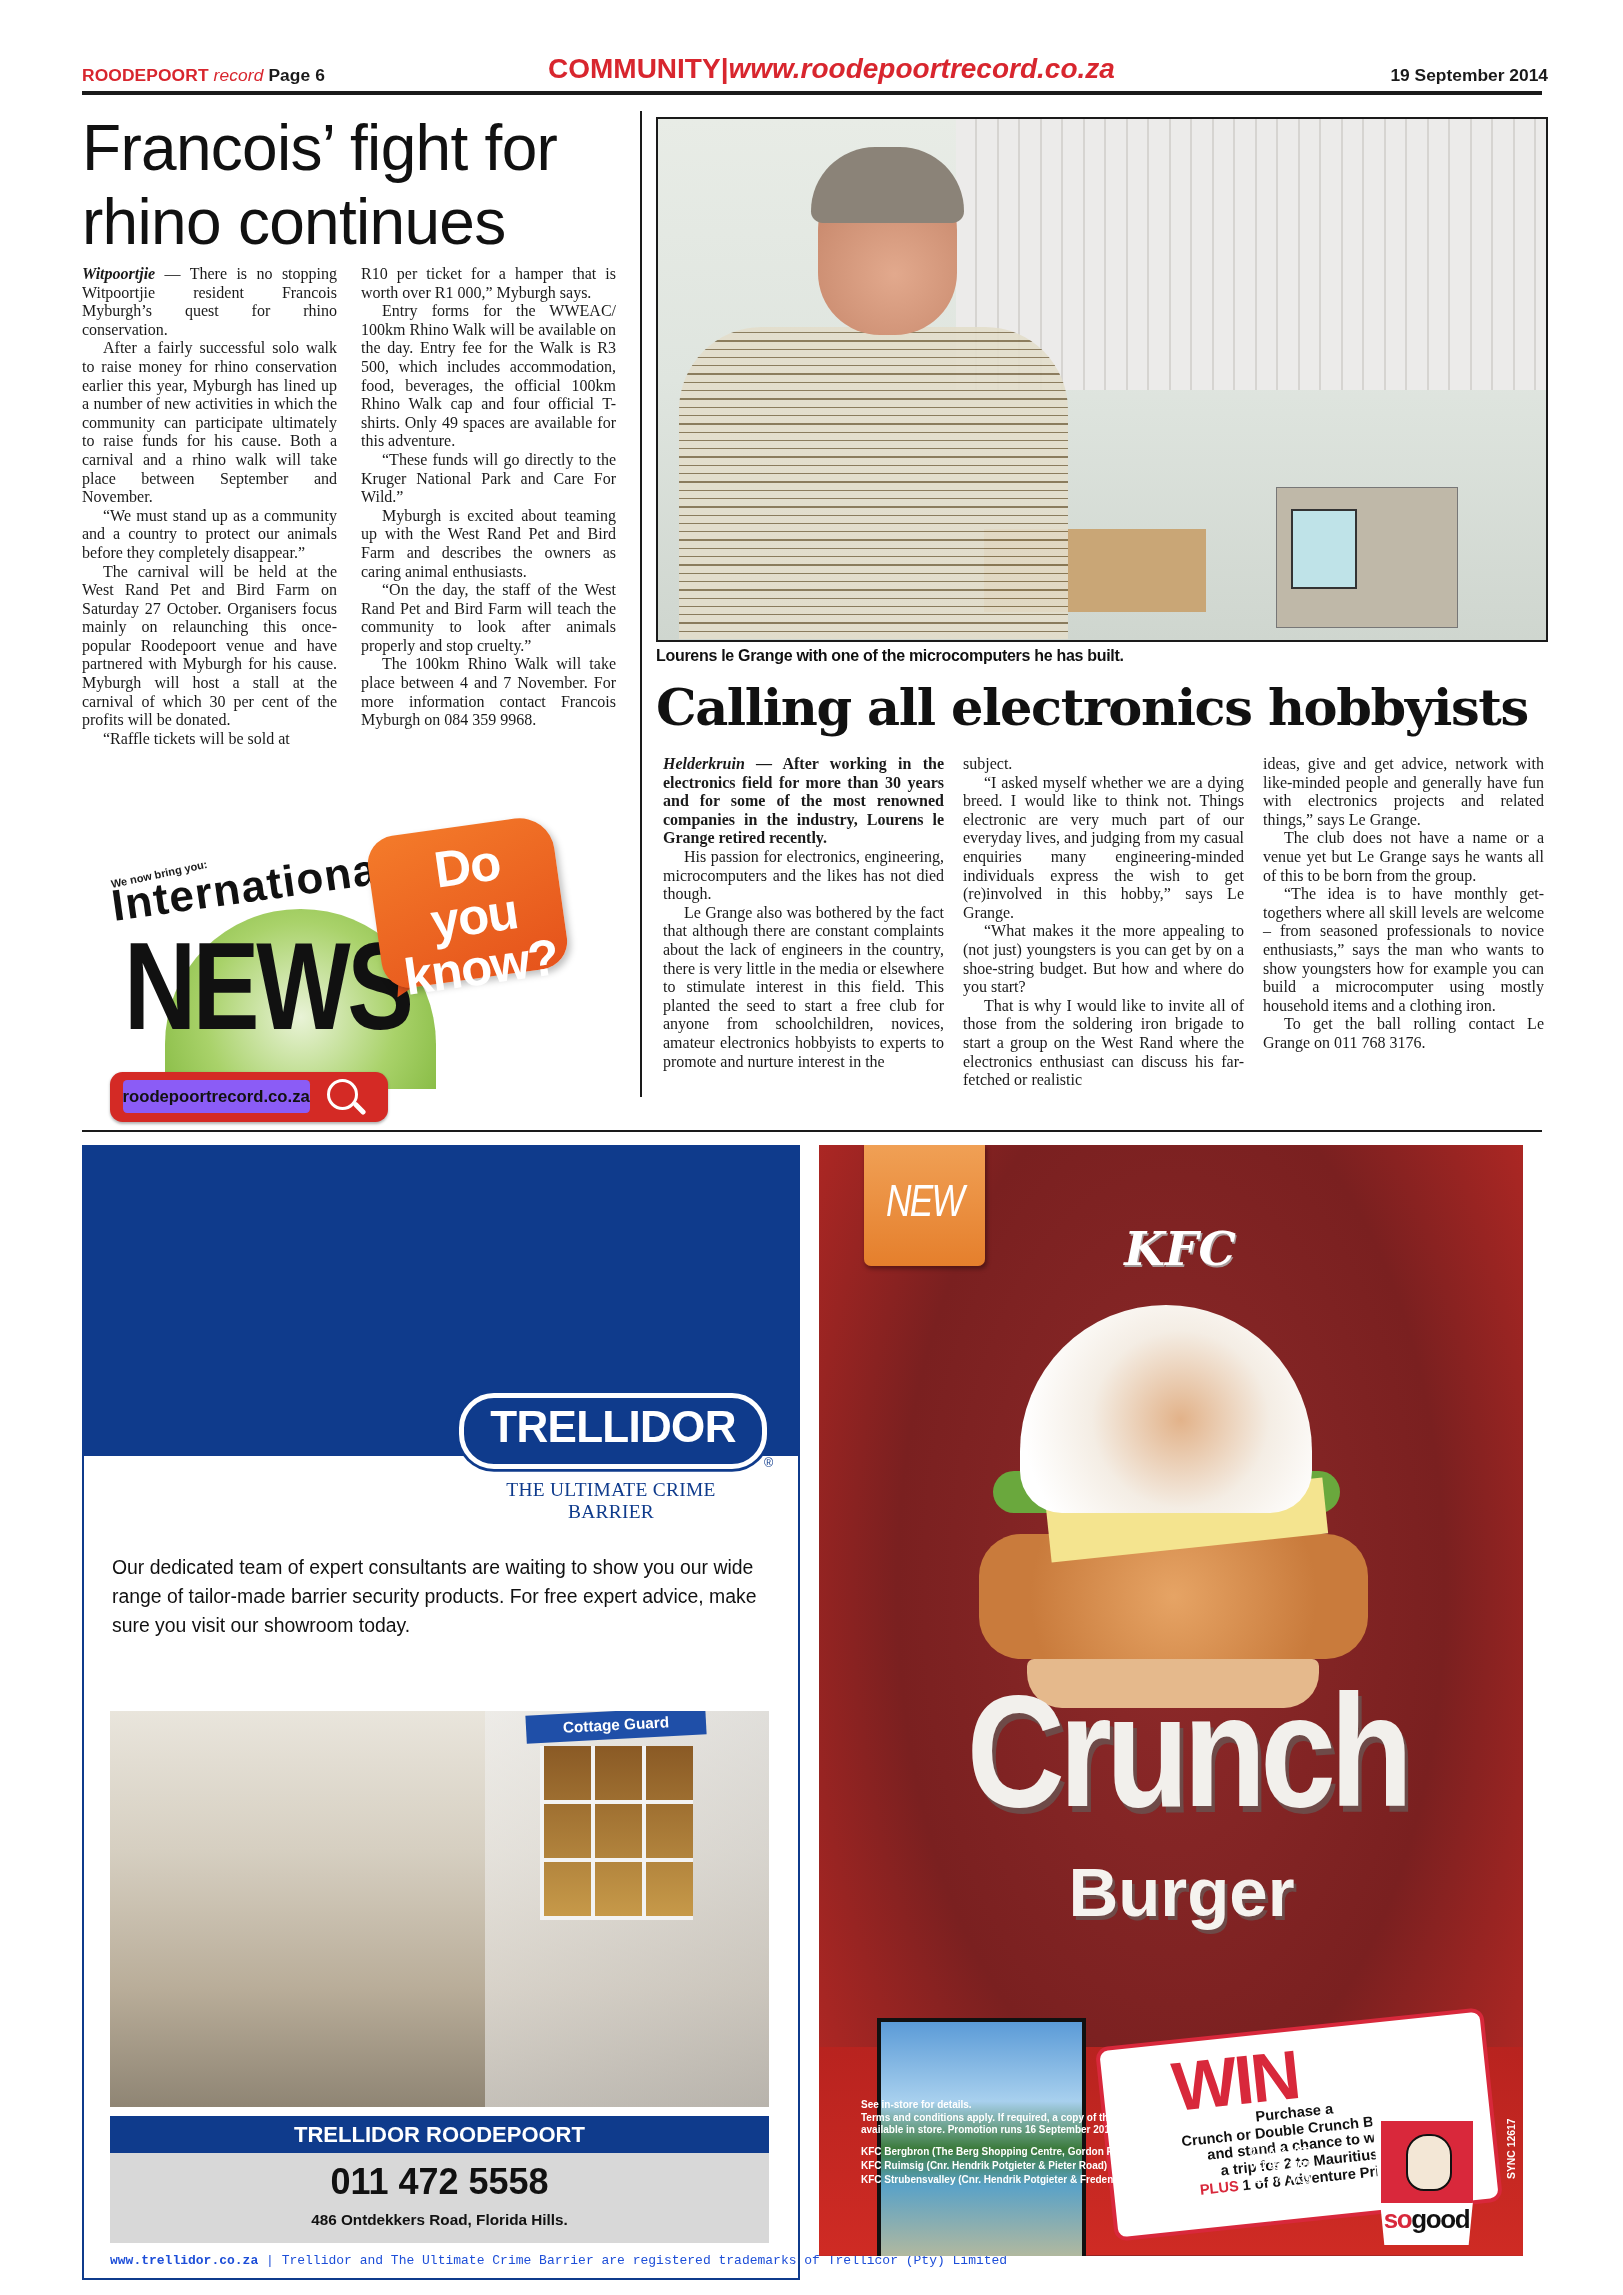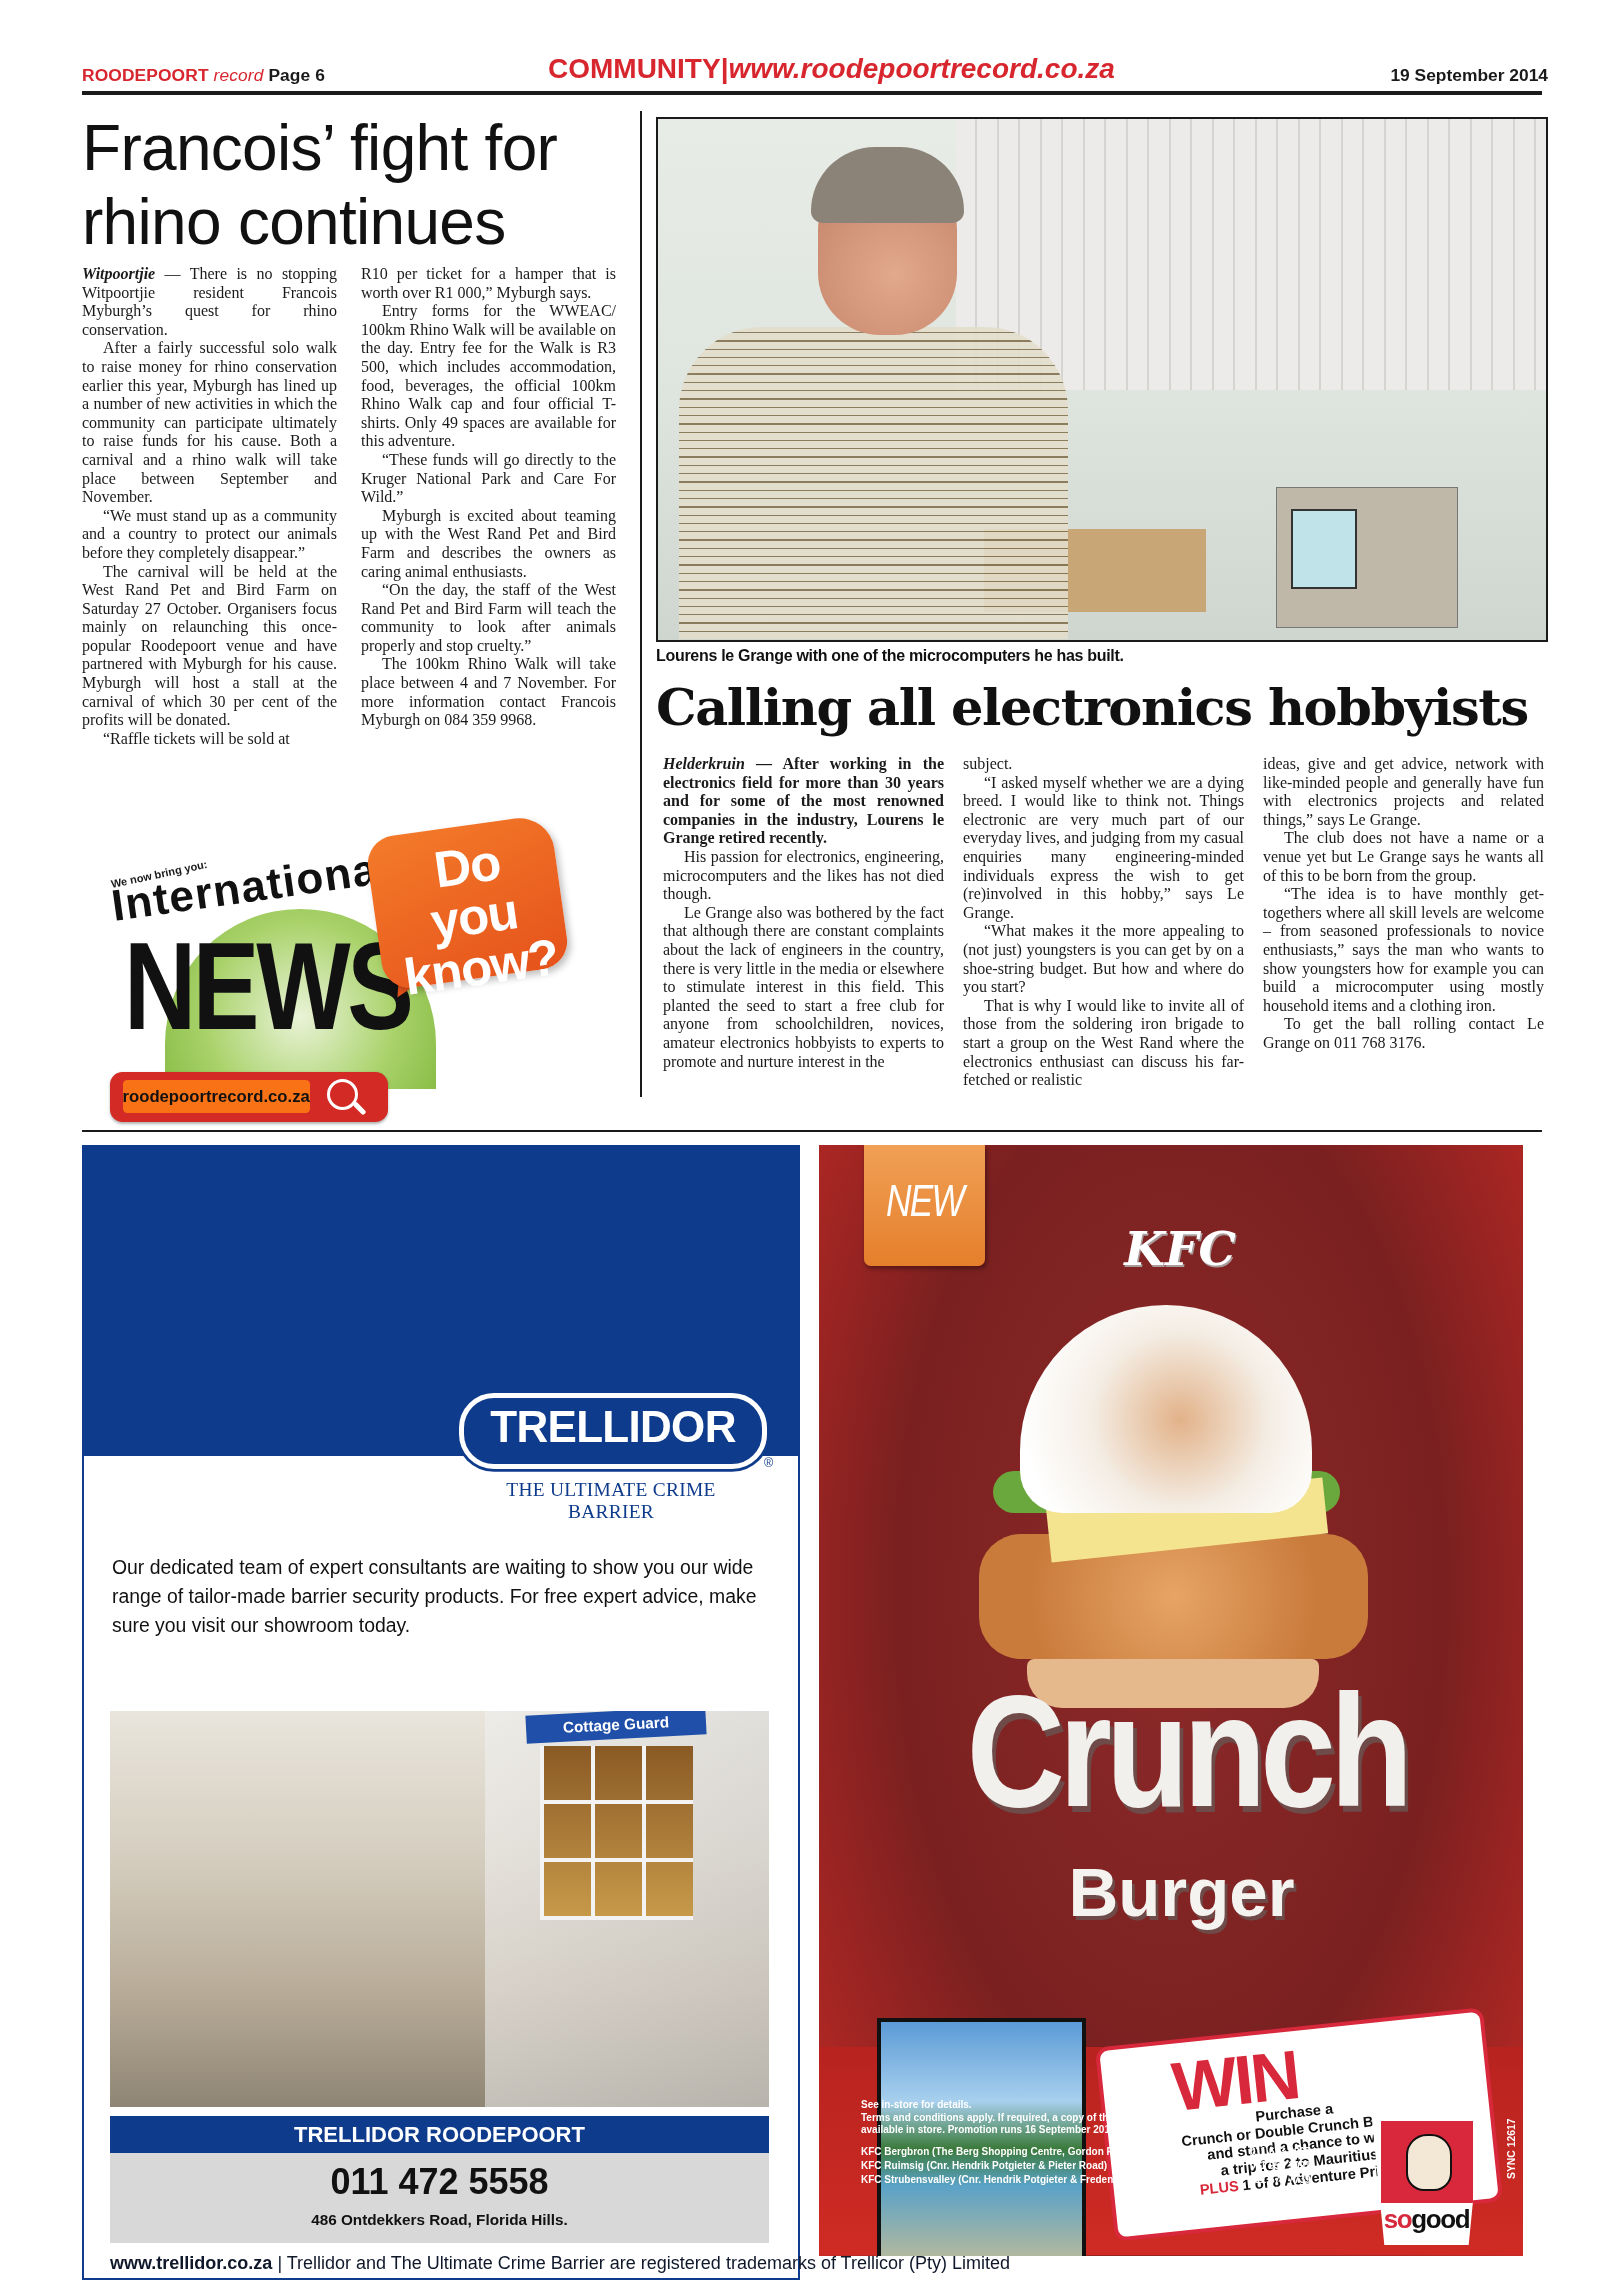--- a/index.html
+++ b/index.html
@@ -28,21 +28,21 @@
   
   .promo { left:82px; top:826px; width:541px; height:298px; }
   .promo .bring { left:28px; top:42px; font-family:"Liberation Sans", sans-serif; font-size:11px; font-weight:bold; transform:rotate(-12deg); }
   .promo .intl { left:28px; top:28px; width:389px; font-family:"Liberation Sans", sans-serif; font-size:44px; font-weight:bold; color:#111; transform:rotate(-8deg); letter-spacing:1.4px; }
   .promo .globe { left:83px; top:83px; width:271px; height:180px; border-radius:135px 135px 0 0; background:radial-gradient(circle at 50% 60%, #e9f3d7 0%, #a9d26a 55%, #7fb63b 100%); }
   .promo .news { left:42px; top:97px; font-family:"Liberation Sans", sans-serif; font-size:125px; font-weight:bold; color:#111; letter-spacing:-4.2px; line-height:125px; transform:scaleX(0.8); transform-origin:left; }
   .promo .bubble { left:292px; top:0px; width:187px; height:153px; background:linear-gradient(160deg,#f47b2a,#e5521b); border-radius:28px 35px 28px 28px; transform:rotate(-8deg); box-shadow:2.8px 4.2px 7px rgba(0,0,0,0.25); }
   .promo .bubble-tail { left:305px; top:132px; width:0; height:0; border-left:21px solid transparent; border-right:21px solid transparent; border-top:42px solid #e5521b; transform:rotate(30deg); }
   .promo .bubble-text { left:312px; top:14px; width:160px; font-family:"Liberation Sans", sans-serif; font-size:51px; line-height:51px; color:#fff; font-weight:bold; text-align:center; transform:rotate(-8deg); letter-spacing:-1.4px; }
   .promo .search { left:28px; top:246px; width:278px; height:50px; background:#d42a25; border-radius:12.5px; box-shadow:0 1.4px 2.8px rgba(0,0,0,0.3); }
-  .promo .search-field { left:12.5px; top:8.3px; width:187px; height:33px; background:#f97316; border-radius:4.2px; font-family:"Liberation Sans", sans-serif; font-size:16.7px; font-weight:bold; line-height:33px; text-align:center; color:#111; }
+  .promo .search-field { left:12.5px; top:8.3px; width:187px; height:33px; background:#8b5cf6; border-radius:4.2px; font-family:"Liberation Sans", sans-serif; font-size:16.7px; font-weight:bold; line-height:33px; text-align:center; color:#111; }
   .promo .search-icon { left:217px; top:7px; width:25px; height:25px; border:3.5px solid #fff; border-radius:50%; }
   .promo .search-icon::after { content:""; position:absolute; left:22px; top:23.6px; width:15.3px; height:4.9px; background:#fff; transform:rotate(45deg); border-radius:2.1px; }
 
   
   .photo { left:656px; top:117px; width:888px; height:521px; border:2.1px solid #1a1a1a; background:linear-gradient(180deg,#e8ece6 0%,#dfe5df 50%,#cfd6cf 100%); overflow:hidden; }
   .blinds { left:298px; top:0; width:590px; height:271px; background:repeating-linear-gradient(90deg,#ecebea 0 19.4px,#d6d4d1 19.4px 21.5px); }
   .shelf { left:326px; top:410px; width:222px; height:83px; background:#c9a676; }
   .man-head { left:160px; top:42px; width:139px; height:174px; border-radius:69px 69px 62px 62px; background:radial-gradient(circle at 55% 65%,#e2a98d 0%,#c98a6e 70%); }
   .man-hair { left:153px; top:28px; width:153px; height:76px; border-radius:76px 76px 14px 14px; background:#8b8378; }
   .man-shirt { left:21px; top:208px; width:389px; height:312px; border-radius:83px 83px 0 0; background:repeating-linear-gradient(0deg,#f1eee4 0 7px,#8a7a5a 7px 8.3px),#f1eee4; background-blend-mode:multiply; opacity:0.9; }
@@ -68,21 +68,21 @@
   .tad-tagline { left:378px; top:332px; width:298px; font-family:"Liberation Serif", serif; font-size:19.4px; color:#0f3b8c; text-align:center; letter-spacing:0.3px; }
   .tad-body { left:28px; top:406px; width:659px; font-family:"Liberation Sans", sans-serif; font-size:19.4px; line-height:29px; color:#111; }
   .tad-photo { left:26px; top:564px; width:659px; height:396px; background:linear-gradient(180deg,#e9e5dc 0%,#d6cfc1 35%,#b9ad99 70%,#8f8574 100%); overflow:hidden; }
   .tad-sign { left:416px; top:0; width:180px; height:28px; background:#1f4fa8; color:#fff; font-family:"Liberation Sans", sans-serif; font-weight:bold; font-size:15.3px; line-height:28px; text-align:center; transform:rotate(-3deg); }
   .tad-window { left:430px; top:35px; width:153px; height:174px; background:repeating-linear-gradient(90deg,#f3f3f3 0 4.2px,transparent 4.2px 51px),repeating-linear-gradient(0deg,#f3f3f3 0 4.2px,transparent 4.2px 58px),linear-gradient(#8a5a25,#c89b4a); }
   .tad-wall { left:375px; top:0; width:285px; height:396px; background:linear-gradient(90deg,#f1f1f1,#d9d9d9); opacity:0.55; }
   .tad-name-bar { left:26px; top:969px; width:659px; height:37px; background:#0f3b8c; color:#fff; font-family:"Liberation Sans", sans-serif; font-size:22px; font-weight:bold; line-height:37px; text-align:center; }
   .tad-info { left:26px; top:1006px; width:659px; height:90px; background:#d8d8d8; }
   .tad-phone { left:0; top:8.3px; width:659px; font-family:"Liberation Sans", sans-serif; font-size:36px; font-weight:bold; text-align:center; color:#111; }
   .tad-address { left:0; top:58px; width:659px; font-family:"Liberation Sans", sans-serif; font-size:15.3px; font-weight:bold; text-align:center; color:#111; }
-  .tad-footer { left:26px; top:1106px; width:659px; font-family:Liberation Sans, sans-serif; font-size:18px; color:#0f172a; text-align:center; white-space:nowrap; }
+  .tad-footer { left:26px; top:1106px; width:659px; font-family:Liberation Mono, monospace; font-size:13px; color:#1d4ed8; text-align:center; white-space:nowrap; }
   .tad-footer b { font-weight:bold; }
 
   
   .kad { left:819px; top:1145px; width:704px; height:1111px; background:radial-gradient(ellipse at 50% 40%,#8e2a2a 0%,#7a2020 55%,#c42a25 100%); overflow:hidden; }
   .kad-bottom { left:0; top:902px; width:725px; height:208px; background:linear-gradient(180deg,#b8231f,#cf2b24); }
   .kad-new { left:45px; top:0; width:121px; height:121px; background:linear-gradient(180deg,#f0a055,#e57f2c); border-radius:0 0 7px 7px; box-shadow:1.4px 2.1px 4.2px rgba(0,0,0,0.35); }
   .kad-new-text { left:0; top:31px; width:121px; font-family:"Liberation Sans", sans-serif; font-size:44px; font-style:italic; color:#fff; text-align:center; letter-spacing:-2.1px; transform:scaleX(0.8); }
   .kad-logo { left:250px; top:76px; width:222px; font-family:"DejaVu Serif", serif; font-size:47px; font-weight:bold; font-style:italic; color:#fff; text-align:center; text-shadow:1.4px 2.1px 0 #a89b9b; }
   .kad-bun { left:201px; top:160px; width:292px; height:208px; border-radius:146px 146px 42px 42px; background:radial-gradient(circle at 55% 55%,#e2b289 0%,#f4ede4 45%,#ffffff 80%); }
   .kad-lettuce { left:174px; top:326px; width:347px; height:42px; border-radius:21px; background:#6aa83d; }

